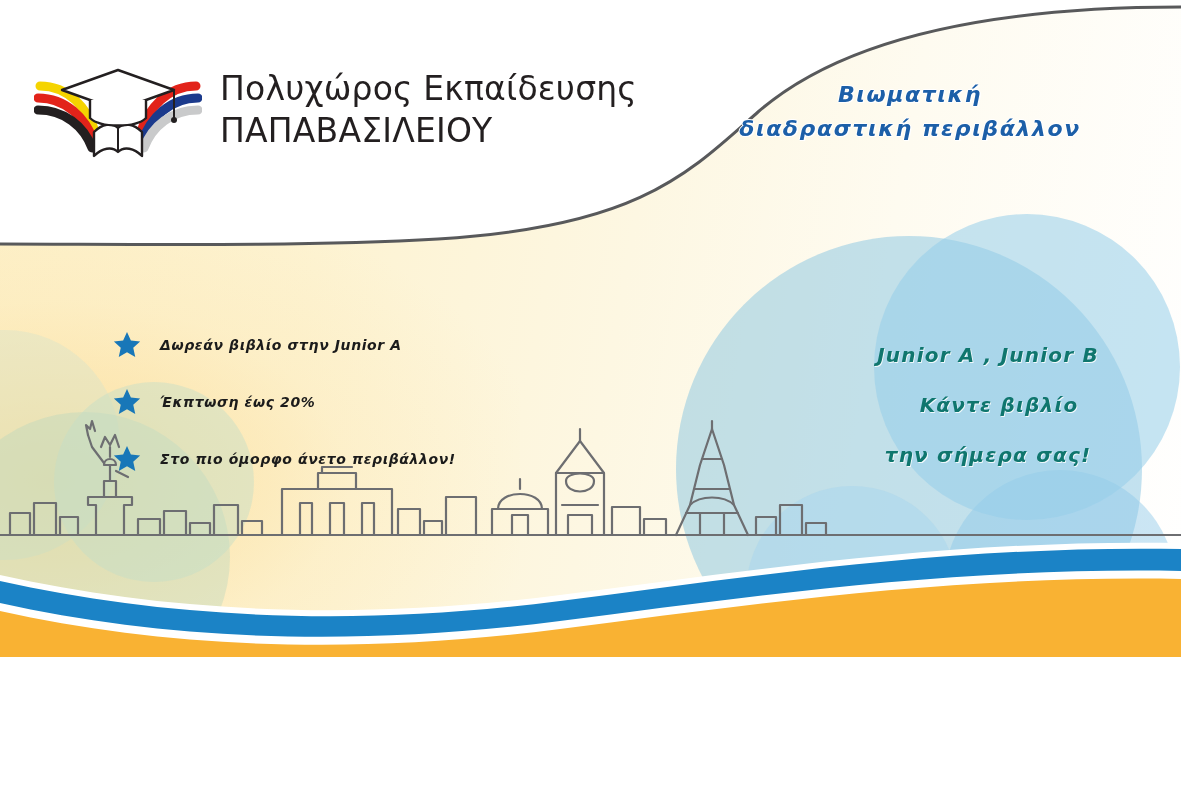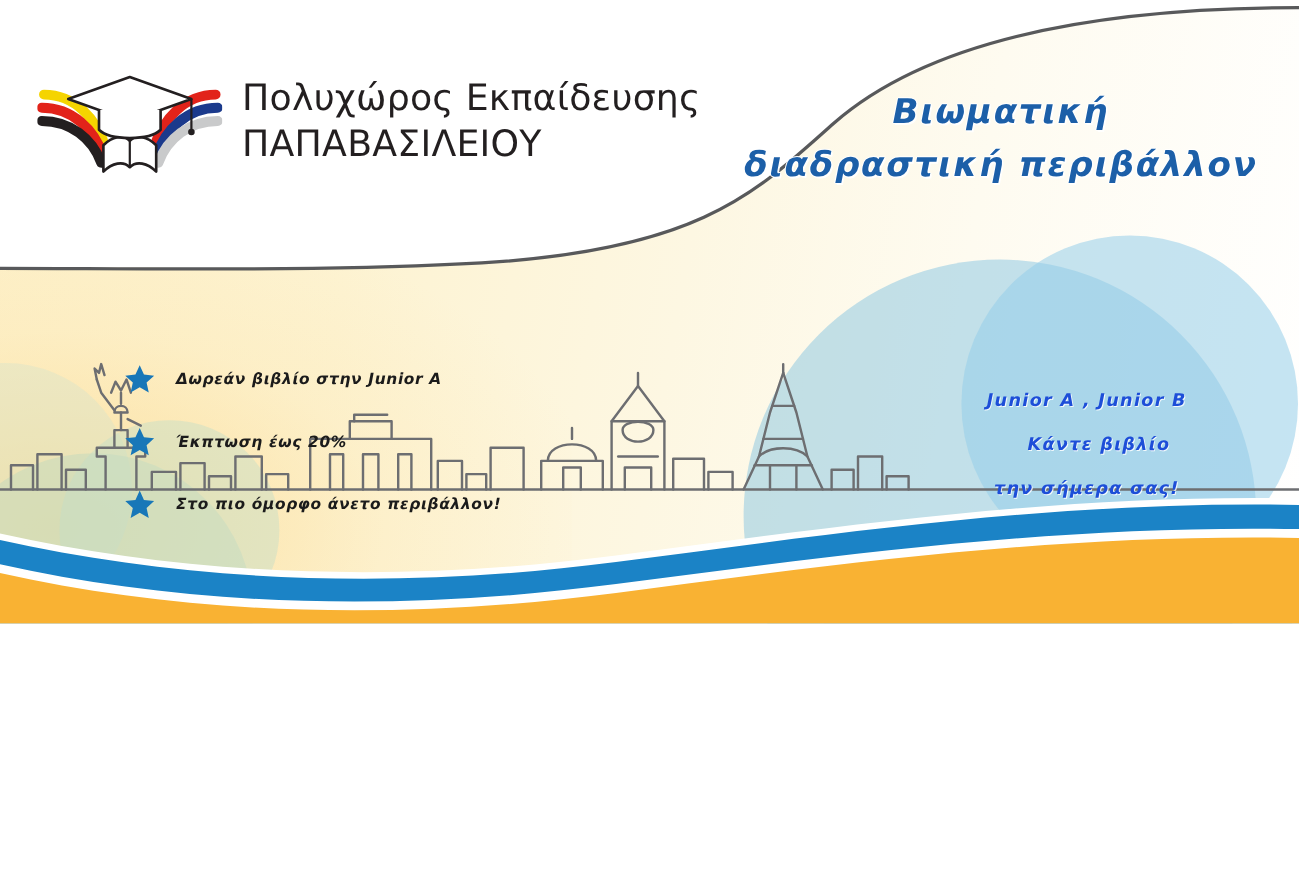--- a/index.html
+++ b/index.html
@@ -6,21 +6,21 @@
     margin: 0;
     padding: 0;
     background: #ffffff;
   }
   body {
     font-family: "DejaVu Sans", sans-serif;
   }
   #poster {
     position: relative;
     width: 1181px;
-    height: 567px;
+    height: 657px;
     overflow: hidden;
     background: #ffffff;
   }
 
   
   .bg-base {
     position: absolute;
     inset: 0;
     background: linear-gradient(100deg, #fdf0c8 0%, #fdf3d2 28%, #fdf7e2 52%, #fefbf0 72%, #ffffff 100%);
   }
@@ -79,21 +79,21 @@
   
   .headline {
     position: absolute;
     left: 660px; top: 78px;
     width: 500px;
     text-align: center;
     color: #1c5fa8;
     font-family: "DejaVu Sans", sans-serif;
     font-weight: bold;
     font-style: italic;
-    font-size: 31px;
+    font-size: 22px;
     line-height: 1.55;
     letter-spacing: 1.6px;
     text-shadow:
        1px 0 0 #ffffff, -1px 0 0 #ffffff, 0 1px 0 #ffffff, 0 -1px 0 #ffffff,
        1.4px 1.4px 0 rgba(255,255,255,0.9);
   }
   .headline .hl2 { display: block; }
 
   
   .bullets {
@@ -119,28 +119,28 @@
     font-weight: bold;
     font-style: italic;
     font-size: 14px;
     letter-spacing: 0.6px;
     white-space: nowrap;
   }
 
   
   .promo {
     position: absolute;
-    left: 820px; top: 344px;
+    left: 820px; top: 330px;
     width: 336px;
     text-align: center;
-    color: #1d4ed8;
+    color: #0f766e;
     font-family: "DejaVu Sans", sans-serif;
     font-weight: bold;
     font-style: italic;
-    font-size: 16px;
+    font-size: 20px;
     line-height: 2.5;
     letter-spacing: 1.2px;
     text-shadow: 0.8px 0.8px 0 rgba(255,255,255,0.85);
   }
   .promo span { display: block; }
   .promo .p2 { padding-left: 22px; }
   .promo .p3 { padding-left: 0px; }
 
   
   .skyline {

